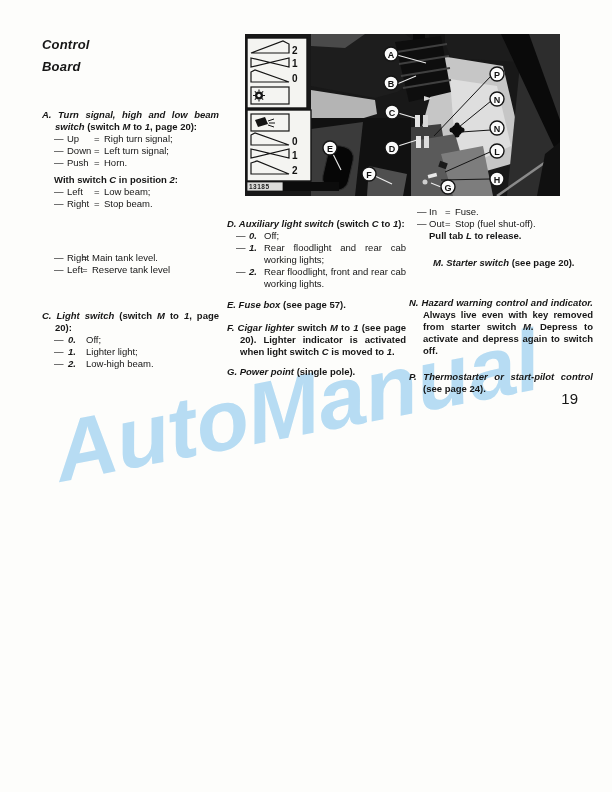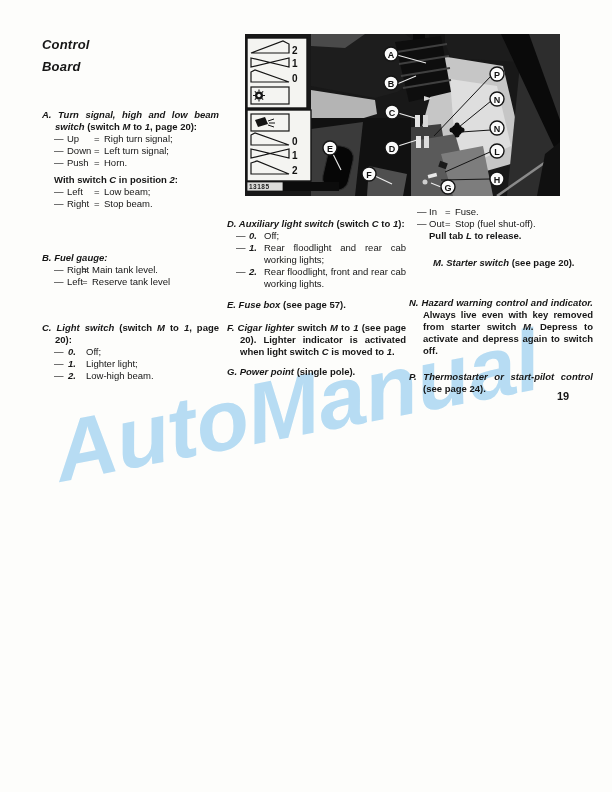--- a/index.html
+++ b/index.html
@@ -51,21 +51,21 @@
   .col2 .ni .dash{left:9px;}
   .col2 .ni .num{left:22px;}
   .subhead{padding-left:12px;margin-top:5px;}
   .note{padding-left:20px;}
   .mt-b{margin-top:42px;}  .mt-c{margin-top:34px;}
   .mt-e{margin-top:9px;}   .mt-f{margin-top:11px;}  .mt-g{margin-top:8px;}
   .mt-m{margin-top:15px;margin-left:24px;}  .mt-n{margin-top:28px;}  .mt-p{margin-top:14px;}
   
   .page-num{
     position:absolute;left:548px;top:390px;width:30px;z-index:2;
-    font-size:11px;font-weight:700;text-align:center;
+    font-size:15px;font-weight:400;text-align:right;
   }
   
   .figure{position:absolute;left:245px;top:34px;width:315px;height:162px;z-index:2;}
   .figure svg{display:block;}
   .callout circle{fill:#fafafa;stroke:#141414;stroke-width:1.4;}
   .callout text{font-family:"Liberation Sans",sans-serif;font-size:9px;font-weight:700;
     text-anchor:middle;fill:#101010;}
   .lw{stroke:#ededed;stroke-width:1.1;fill:none;}
   .ld{stroke:#141414;stroke-width:1;fill:none;}
   .leg-shape{fill:none;stroke:#141414;stroke-width:1.2;}
@@ -283,21 +283,20 @@
       </div>
       <div class="kv kv-a">
         <span class="dash">—</span>
         <span class="key">Right</span>
         <span class="eq">=</span>
         <span class="val">Stop beam.</span>
       </div>
     </div>
 
     <div class="mt-b">
-      <p class="sec-head"><span class="sg-bi">B. Fuel gauge:</span></p>
       <div class="kv kv-b">
         <span class="dash">—</span>
         <span class="key">Right</span>
         <span class="eq">=</span>
         <span class="val">Main tank level.</span>
       </div>
       <div class="kv kv-b">
         <span class="dash">—</span>
         <span class="key">Left</span>
         <span class="eq">=</span>

